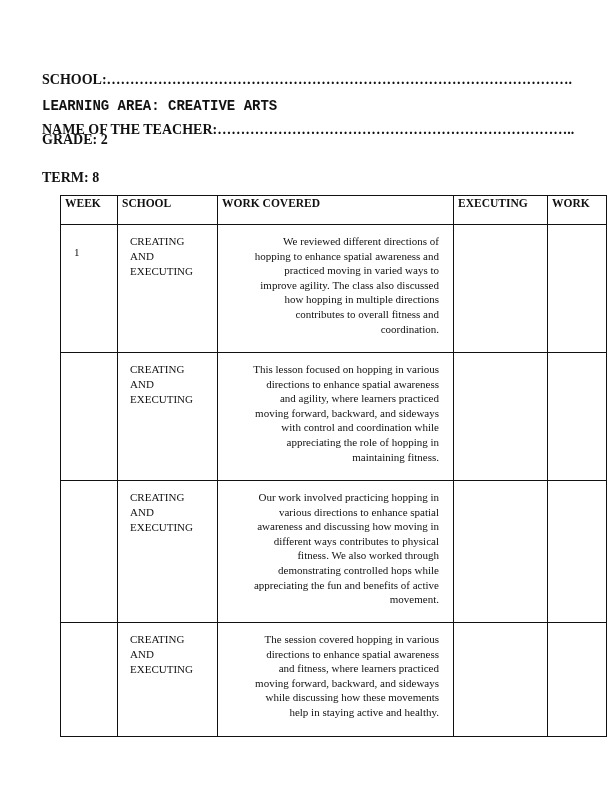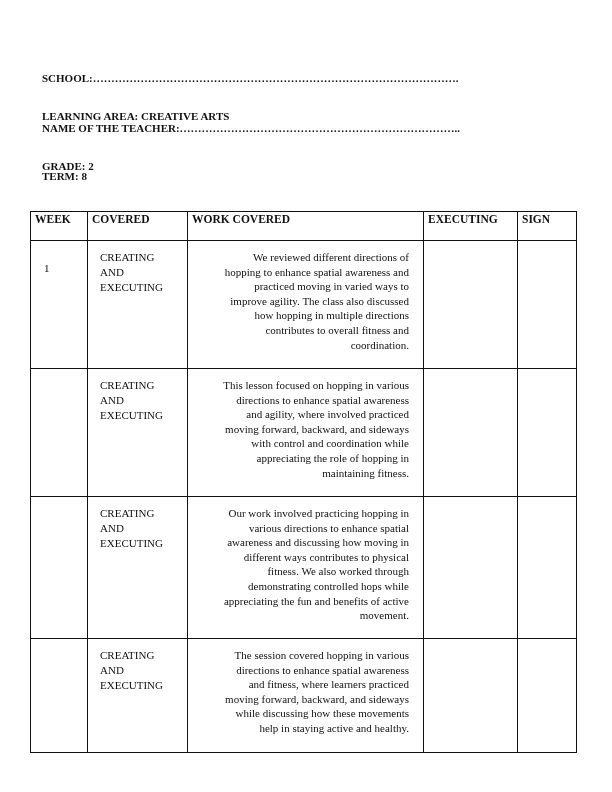--- a/index.html
+++ b/index.html
@@ -12,39 +12,38 @@
       height: 792px;
       position: relative;
       font-family: "Liberation Serif", serif;
       color: #111111;
       overflow: hidden;
     }
     .hdr-line {
       position: absolute;
       left: 42px;
       font-weight: bold;
-      font-size: 11px;
+      font-size: 14px;
       white-space: nowrap;
       letter-spacing: 0;
     }
     #l-school { top: 72px; }
-    #l-area { top: 110px; }
+    #l-area { top: 98px; font-family: Liberation Mono, monospace; }
     #l-teacher { top: 122px; }
-    #l-grade { top: 160px; }
+    #l-grade { top: 132px; }
     #l-term { top: 170px; }
 
     table.record {
       position: absolute;
-      left: 30px;
+      left: 60px;
       top: 195px;
       width: 546px;
       border-collapse: collapse;
       table-layout: fixed;
       font-size: 11px;
-      margin-top: 16px;
     }
     table.record th, table.record td {
       border: 1px solid #111111;
       vertical-align: top;
       text-align: left;
       padding: 8px;
     }
     table.record th {
       font-weight: bold;
       font-size: 11.5px;
@@ -88,24 +87,24 @@
   <colgroup>
     <col class="c-week">
       <col class="c-strand">
       <col class="c-work">
       <col class="c-refl">
       <col class="c-sign">
   </colgroup>
   <thead>
     <tr>
       <th>WEEK</th>
-      <th>COVERED</th>
+      <th>SCHOOL</th>
       <th>WORK COVERED</th>
       <th>EXECUTING</th>
-      <th>SIGN</th>
+      <th>WORK</th>
     </tr>
   </thead>
   <tbody>
     <tr class="r1">
       <td>
           <div class="cell-week">1</div>
         </td>
       <td>
         <div class="cell-strand">
           <div>CREATING</div>
@@ -124,21 +123,21 @@
           <div class="cell-week"></div>
         </td>
       <td>
         <div class="cell-strand">
           <div>CREATING</div>
           <div>AND</div>
           <div>EXECUTING</div>
         </div>
       </td>
       <td>
-          <div class="cell-work">This lesson focused on hopping in various directions to enhance spatial awareness and agility, where involved practiced moving forward, backward, and sideways with control and coordination while appreciating the role of hopping in maintaining fitness.</div>
+          <div class="cell-work">This lesson focused on hopping in various directions to enhance spatial awareness and agility, where learners practiced moving forward, backward, and sideways with control and coordination while appreciating the role of hopping in maintaining fitness.</div>
         </td>
       <td></td>
       <td></td>
     </tr>
     <tr class="r3">
       <td>
           <div class="cell-week"></div>
         </td>
       <td>
         <div class="cell-strand">

